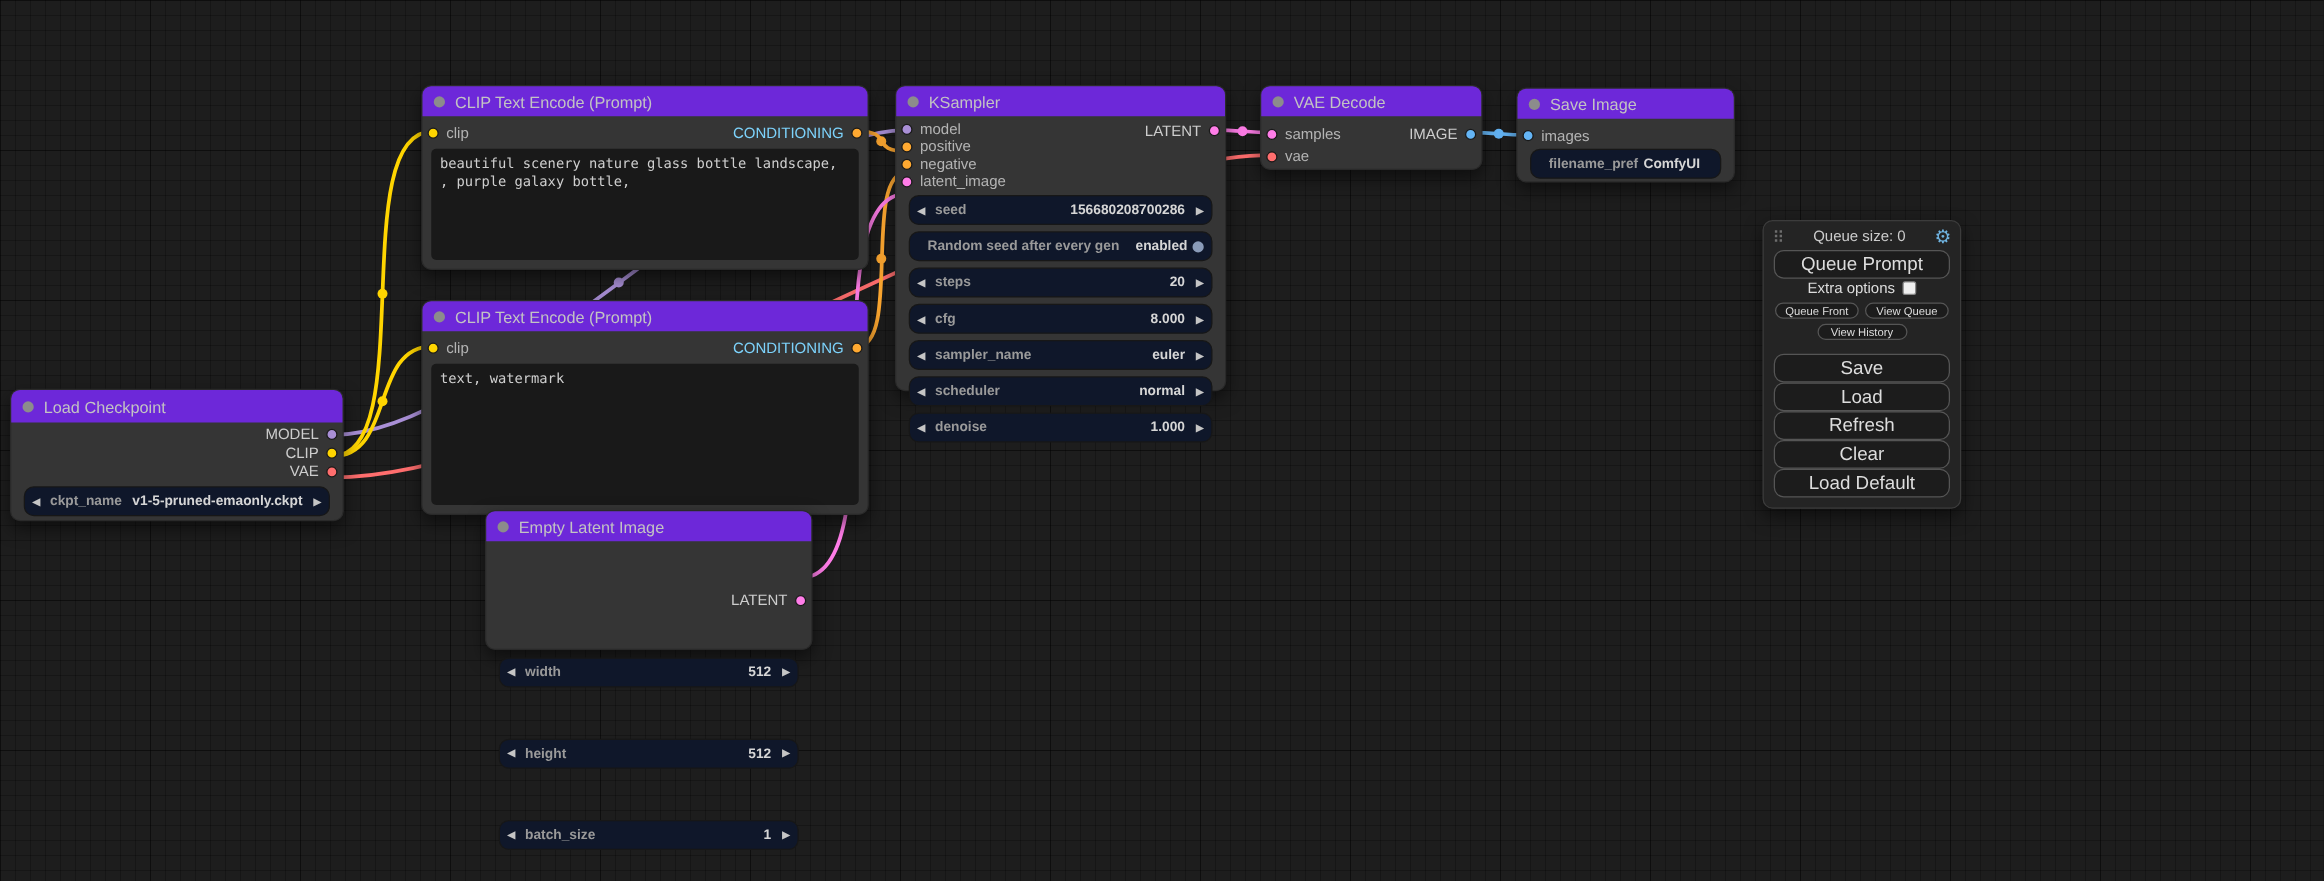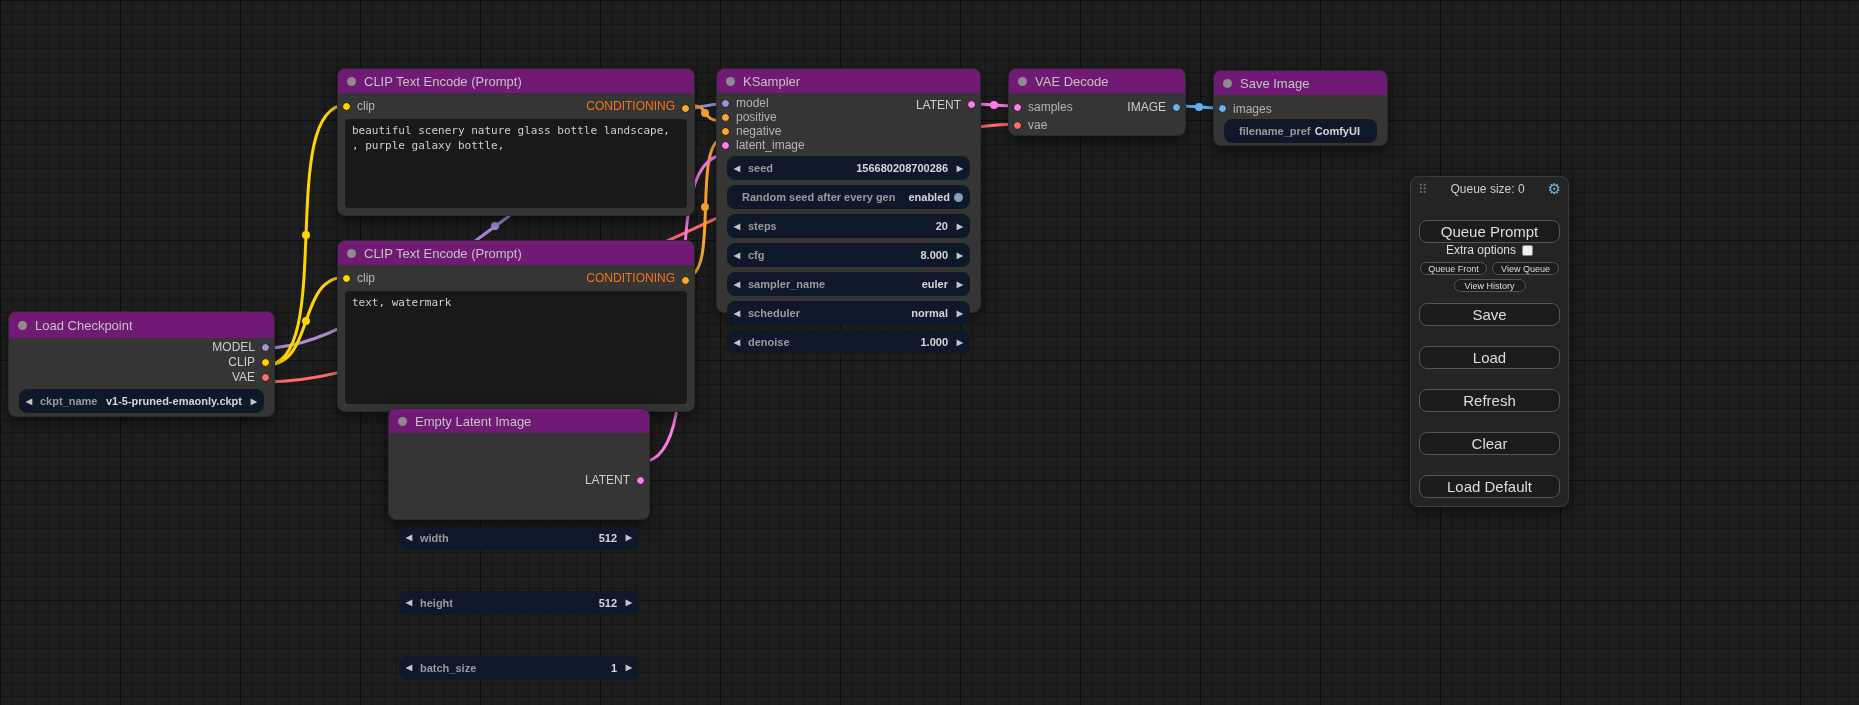--- a/index.html
+++ b/index.html
@@ -16,29 +16,29 @@
     background-size:12px 12px,12px 12px,120px 120px,120px 120px;
   }
   #wires { position:absolute; left:0; top:0; z-index:1; }
   .node {
     position:absolute; z-index:2; display:flex; flex-direction:column;
     background:#353535; border:1px solid #2a2a2a; border-radius:8px;
     box-shadow:0 6px 14px rgba(0,0,0,0.5); color:#bbb;
   }
   .ntitle {
     flex:none; height:24px; display:flex; align-items:center; gap:8px;
-    padding:0 9px; background:#701a75; border-radius:7px 7px 0 0;
+    padding:0 9px; background:#6d28d9; border-radius:7px 7px 0 0;
     color:#c3c3c3; font-size:13px; white-space:nowrap;
   }
   .ntitle.tall { height:26px; }
   .tdot { width:9px; height:9px; border-radius:50%; background:#8c8c8c; flex:none; }
   .slots { display:flex; justify-content:space-between; align-items:center; height:26px; padding:0 4px; }
   .in-slot, .out-slot { display:flex; align-items:center; gap:6px; font-size:12px; }
   .in-slot { color:#b4b4b4; }
-  .out-slot { color:#f97316;align-items:flex-end; }
+  .out-slot { color:#7dd3fc; }
   .dot { width:9px; height:9px; border-radius:50%; flex:none; border:1px solid #191919; }
   .in-row { display:flex; align-items:center; gap:6px; height:17px; padding-left:4px; font-size:12px; color:#b4b4b4; }
   .in-row.h18 { height:18px; }
   .out-row { display:flex; justify-content:flex-end; align-items:center; gap:6px; height:17px; padding-right:4px; font-size:12px; color:#cdcdcd; }
   .out-row.h18 { height:18px; }
   .abs-out { position:absolute; top:27px; right:0; height:17px; display:flex; align-items:center; gap:6px; padding-right:4px; font-size:12px; color:#cdcdcd; }
   .textarea {
     flex:1; margin:0 7px 7px 7px; background:#191919; border-radius:4px;
     padding:5px 7px; font-family:"DejaVu Sans Mono", monospace; font-size:11px;
     line-height:1.35; color:#cfcfcf; white-space:pre-wrap; overflow:hidden;
@@ -60,21 +60,21 @@
     box-shadow:0 6px 14px rgba(0,0,0,0.5); padding-bottom:8px;
   }
   .menu-header { display:flex; align-items:center; padding:3px 7px 2px 7px; }
   .drag { color:#6d6d6d; font-size:13px; cursor:move; }
   .qsize { flex:1; text-align:center; color:#cccccc; font-size:12px; }
   .gear { color:#6fb3e0; font-size:15px; cursor:pointer; }
   .menu button {
     display:block; font-family:"Liberation Sans", sans-serif;
     background:#1c1c1c; border:1px solid #555; color:#dddddd; cursor:pointer;
   }
-  .big { width:141px; margin:20px auto 0 auto; height:23px; font-size:15px; border-radius:8px; }
+  .big { width:141px; margin:0 auto 0 auto; height:23px; font-size:15px; border-radius:8px; }
   .big.gap { margin-top:11px; }
   .extra-row { display:flex; justify-content:center; align-items:center; gap:6px; margin-top:0; }
   .extra-row span.lbl { color:#dddddd; font-size:12px; }
   .checkbox { width:11px; height:11px; background:#efefef; border:1px solid #888; border-radius:2px; cursor:pointer; }
   .small-row { display:flex; gap:5px; margin:5px 9px 0 9px;align-items:flex-end; }
   .small-row button { flex:1; }
   .menu button.small { height:13px; font-size:9px; border-radius:9px; padding:0 4px; line-height:10px; }
   .center-small { width:72px; margin:4px auto 0 auto; }
 </style>
 </head>

